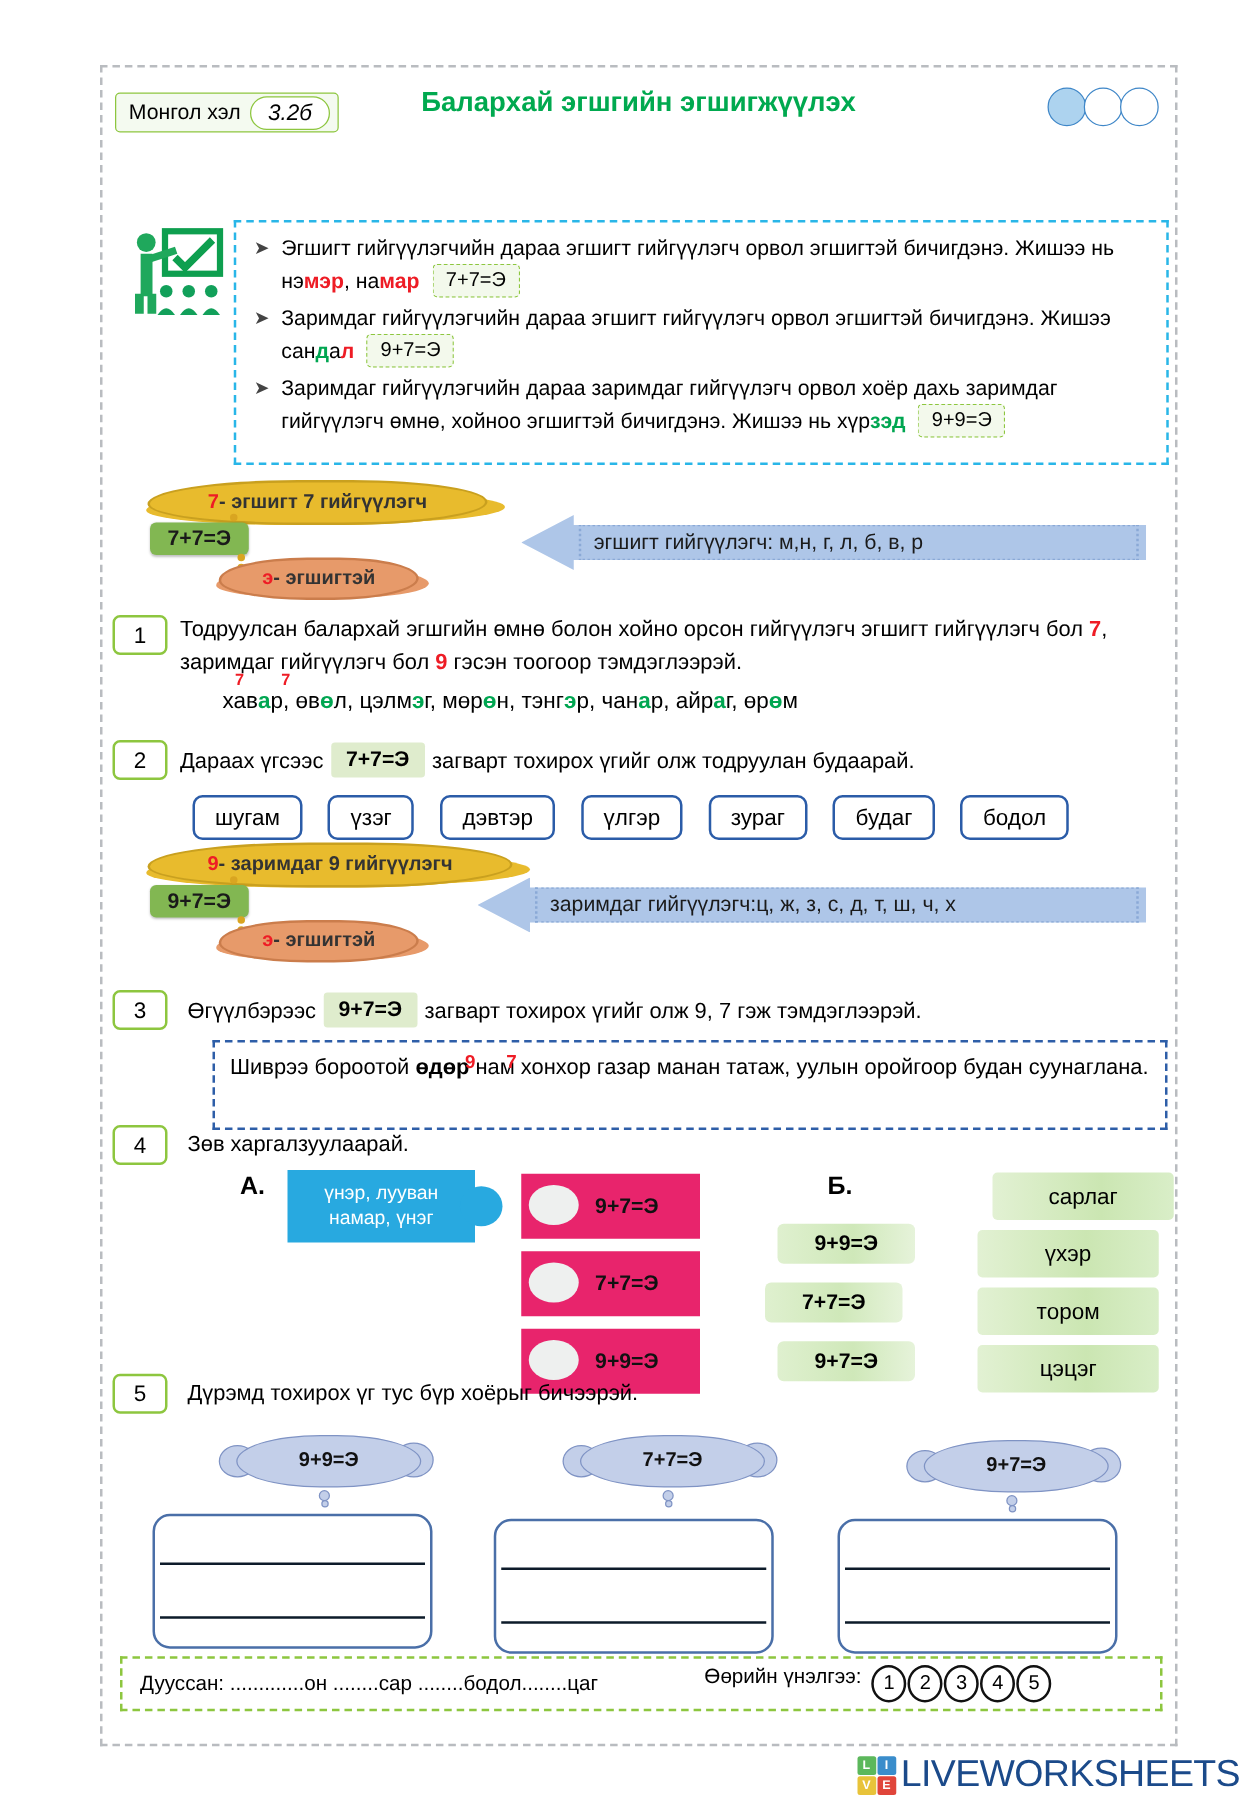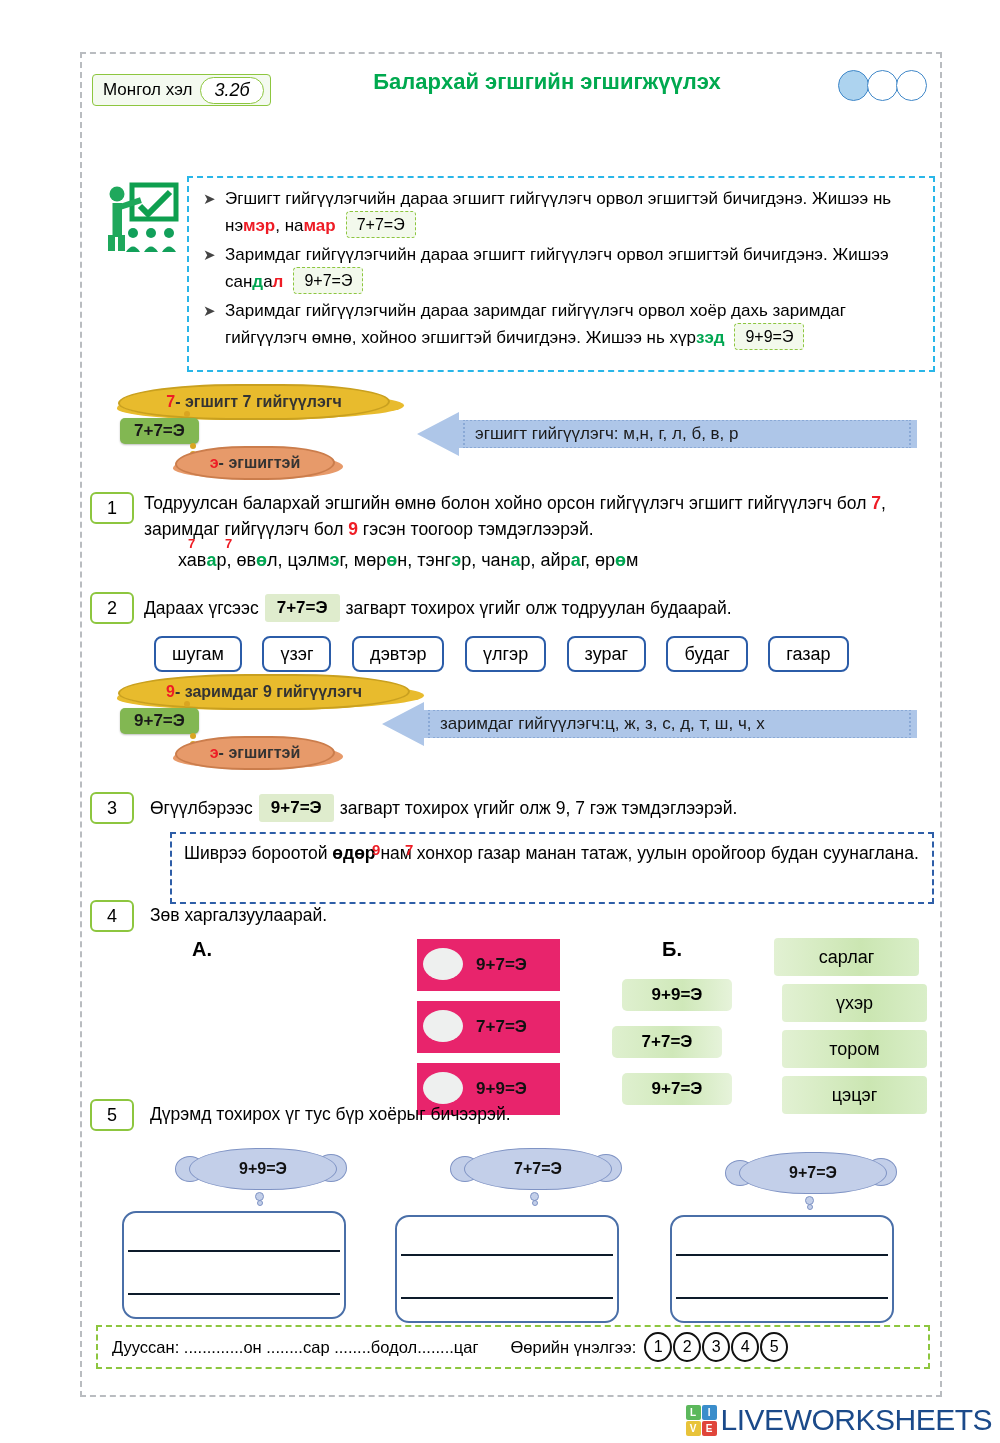--- a/index.html
+++ b/index.html
@@ -37,21 +37,20 @@
     margin-left:8px;
     border:1px solid #8dc63f;
     border-radius:14px;
     background:#fff;
     padding:2px 13px;
     font-size:18px;
     font-style:italic;
   }
   #title {
     position:absolute; left:255px; top:14px; width:420px;
-    text-align:center;
     color:#00a94f;
     font-weight:bold; font-size:22px; line-height:27px;
   }
   #dots3 { position:absolute; right:10px; top:16px; width:92px; height:32px; }
   #dots3 .c {
     position:absolute; top:0; width:31px; height:31px;
     border:1.6px solid #3f87c8; border-radius:50%;
     background:#fff;
   }
   #dots3 .c.f { background:#add3ef; }
@@ -257,21 +256,21 @@
 
   
   #footer {
     position:absolute; left:14px; bottom:26px;
     width:834px; height:44px;
     border:2.5px dashed #8dc63f;
     display:flex; align-items:center;
     font-size:16.5px;
   }
   #footer .fin { margin-left:14px; }
-  #footer .eval { margin-left:32px; display:flex; align-items:center; }
+  #footer .eval { margin-left:85px; display:flex; align-items:flex-start; }
   #footer .eval .circs { display:flex; margin-left:8px; }
   #footer .eval .circs span {
     width:28px; height:30px; border:2px solid #111; border-radius:50%;
     display:flex; align-items:center; justify-content:center;
     font-size:16px; margin-right:1px; background:#fff;
   }
 
   
   #brand {
     position:absolute; right:8px; bottom:6px;
@@ -397,21 +396,21 @@
   <div class="qtext" style="left:62px; top:540px; width:790px;">
     <span>Дараах үгсээс</span><span class="greenbox">7+7=Э</span><span>загварт тохирох үгийг  олж тодруулан будаарай.</span>
   </div>
   <div style="position:absolute; left:72px; top:582px; width:790px;">
     <span class="wordpill">шугам</span>
     <span class="wordpill">үзэг</span>
     <span class="wordpill">дэвтэр</span>
     <span class="wordpill">үлгэр</span>
     <span class="wordpill">зураг</span>
     <span class="wordpill">будаг</span>
-    <span class="wordpill" style="margin-right:0;">газар</span>
+    <span class="wordpill" style="margin-right:0;">бодол</span>
   </div>
 
   <div class="cloudgrp" style="left:18px; top:620px;">
     <div class="blob yellow" style="width:292px;">
       <span class="r">9</span>
           <span> - заримдаг 9 гийгүүлэгч</span>
     </div>
     <div class="dots-a">
           <i></i>
           <i></i>
@@ -445,30 +444,33 @@
   </div>
 
   <div class="numbadge" style="left:8px; top:846px;">
     <span>4</span>
   </div>
   <div class="qtext" style="left:68px; top:848px;">Зөв харгалзуулаарай.</div>
 
   <div style="position:absolute; left:110px; top:884px; font-size:20px; font-weight:bold;">А.</div>
   <div style="position:absolute; left:580px; top:884px; font-size:20px; font-weight:bold;">Б.</div>
 
+  <div class="puz-left" style="left:148px; top:882px;">
+    <span><span>үнэр, лууван</span><br><span>намар, үнэг</span></span>
+  </div>
 
   <div class="puz-right" style="left:335px; top:885px;">9+7=Э</div>
   <div class="puz-right" style="left:335px; top:947px;">7+7=Э</div>
   <div class="puz-right" style="left:335px; top:1009px;">9+9=Э</div>
 
   <div class="bchip" style="left:540px; top:925px; width:110px; height:32px;">9+9=Э</div>
   <div class="bchip" style="left:530px; top:972px; width:110px; height:32px;">7+7=Э</div>
   <div class="bchip" style="left:540px; top:1019px; width:110px; height:32px;">9+7=Э</div>
 
-  <div class="bword" style="left:692px; top:884px;">сарлаг</div>
+  <div class="bword" style="left:712px; top:884px;">сарлаг</div>
   <div class="bword" style="left:700px; top:930px;">үхэр</div>
   <div class="bword" style="left:700px; top:976px;">тором</div>
   <div class="bword" style="left:700px; top:1022px;">цэцэг</div>
 
   <div class="numbadge" style="left:8px; top:1045px;">
     <span>5</span>
   </div>
   <div class="qtext" style="left:68px; top:1047px;">Дүрэмд тохирох үг тус бүр хоёрыг бичээрэй.</div>
 
   <div class="tcloud" style="left:93px; top:1088px;">

